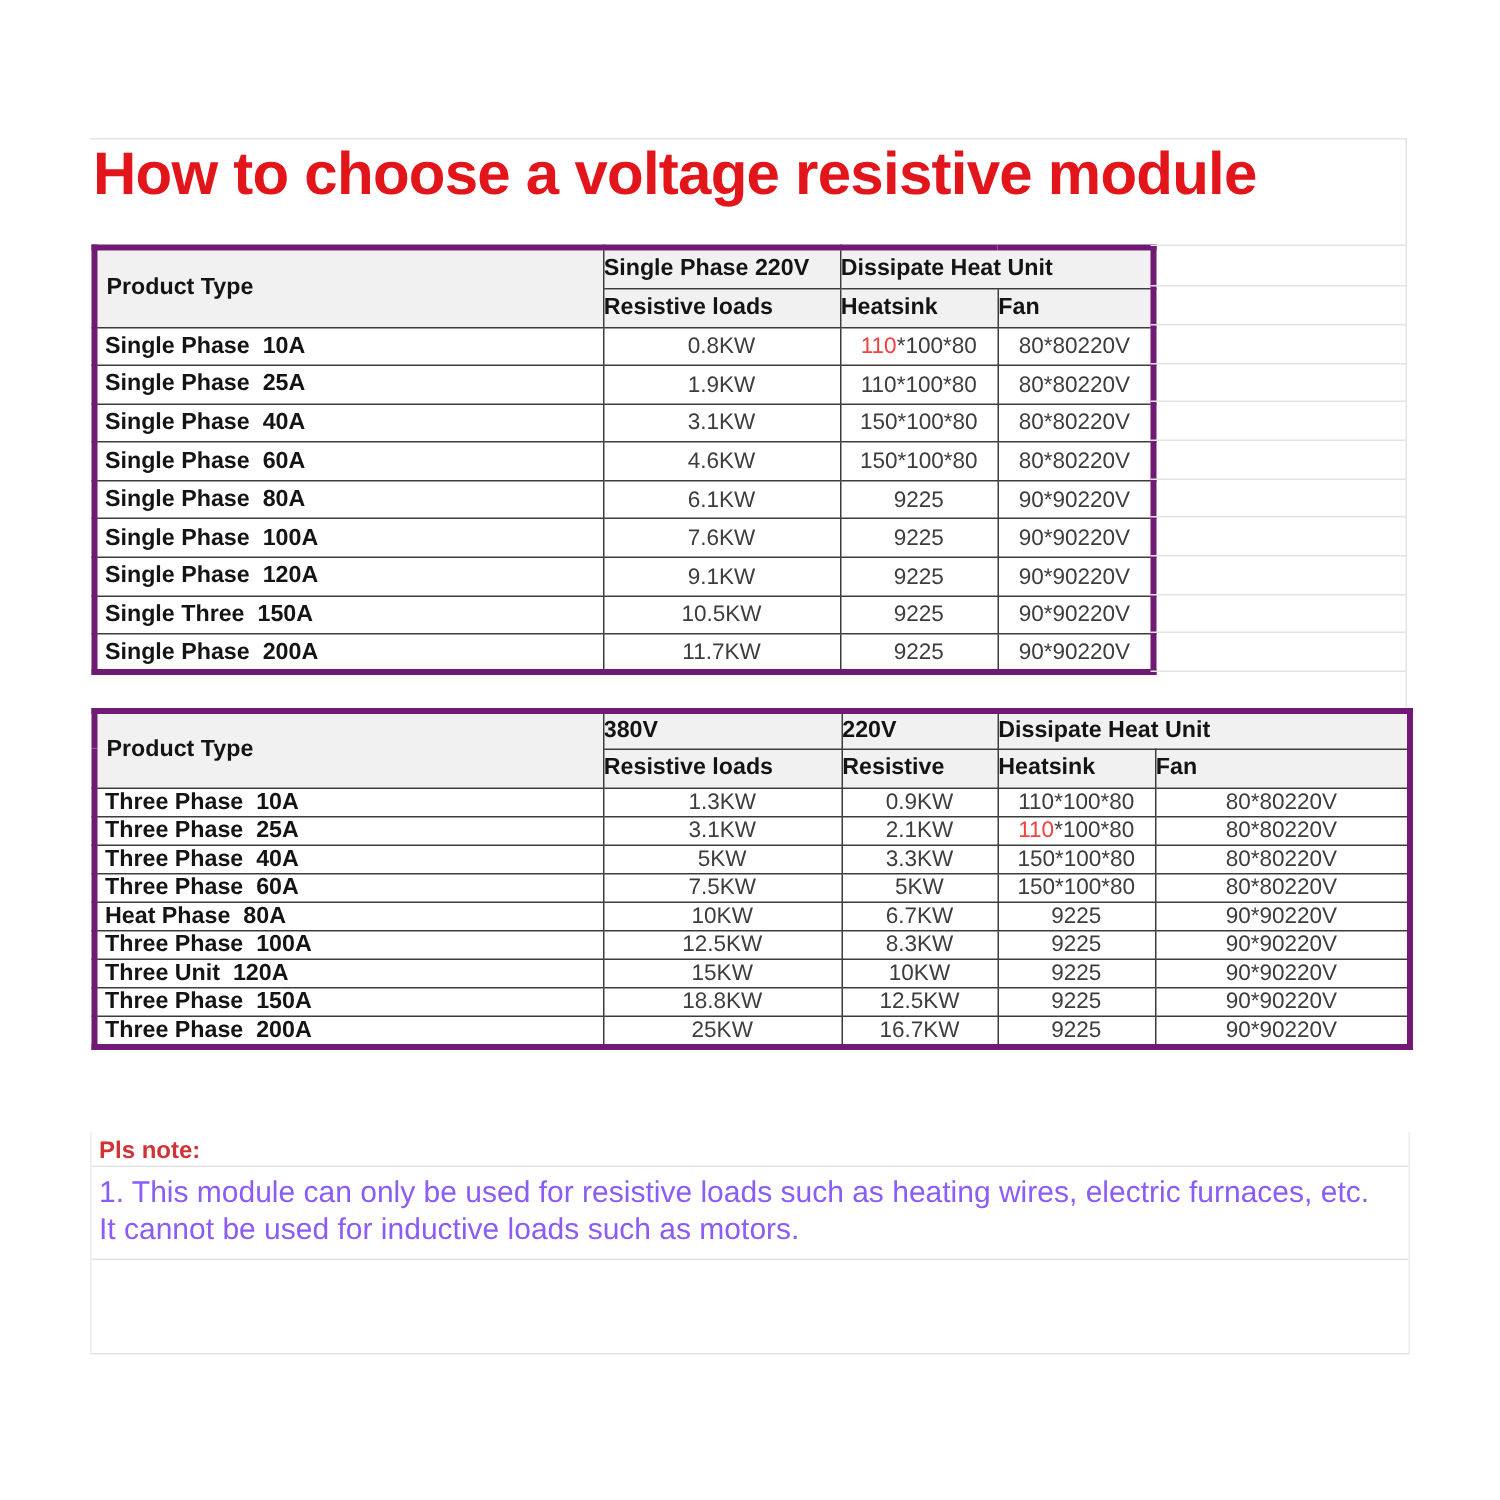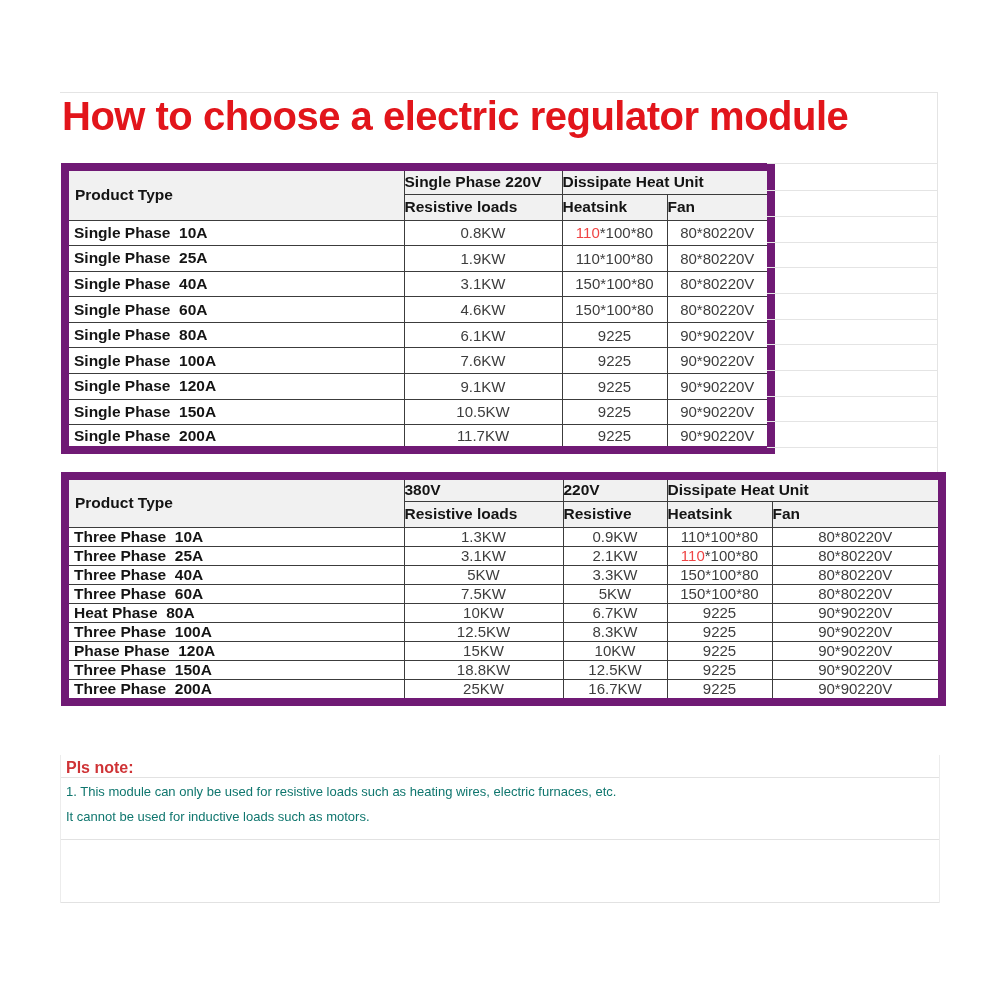--- a/index.html
+++ b/index.html
@@ -6,21 +6,21 @@
   body{width:1000px;height:1000px;position:relative;font-family:"Liberation Sans",sans-serif;overflow:hidden;}
 
   .faint-h{position:absolute;height:1px;background:#e4e4e4;}
   .faint-v{position:absolute;width:1px;background:#e4e4e4;}
 
   .title{position:absolute;left:62px;top:94px;width:878px;height:52px;
          font-size:40px;font-weight:bold;letter-spacing:-0.5px;
          color:#e2151b;white-space:nowrap;}
 
   table{border-collapse:collapse;table-layout:fixed;background:#ffffff;}
-  table{border:8px solid #701a75;}
+  table{border:4px solid #701a75;}
   th,td{border:1.5px solid #3c3c3c;padding:0;overflow:hidden;}
   th{background:#f1f1f1;font-weight:bold;color:#141414;font-size:15.5px;text-align:left;}
   th.left-h{text-align:left;padding-left:6px;}
   td{font-size:15px;text-align:center;color:#3d3d3d;}
   td.product{font-weight:bold;text-align:left;padding-left:5px;white-space:pre;color:#141414;font-size:15.5px;}
   .blue{color:#ef4444;}
 
   .t1{position:absolute;left:61px;top:163px;width:706px;}
   .t1 thead tr:first-child{height:27px;}
   .t1 thead tr:last-child{height:26px;}
@@ -31,29 +31,29 @@
   .t2 thead tr:last-child{height:26px;}
   .t2 tbody tr{height:15px;}
 
   .ext{position:absolute;left:767px;top:163px;width:170px;height:284px;}
   .ext .line{position:absolute;left:0;width:100%;height:1px;background:#e4e4e4;}
 
   .notes{position:absolute;left:60px;top:755px;width:878px;height:148px;
          border-left:1px solid #ececec;border-right:1px solid #ececec;}
   .notes .sep{position:absolute;left:0;width:100%;height:1px;background:#e2e2e2;}
   .note-head{position:absolute;left:5px;top:4px;font-size:16px;font-weight:bold;color:#cf3336;}
-  .note-line{position:absolute;left:5px;font-size:13px;color:#0f766e;white-space:nowrap;}
+  .note-line{position:absolute;left:5px;font-size:20px;color:#8b5cf6;white-space:nowrap;}
 </style>
 </head>
 <body>
 
 <div class="faint-h" style="left:60px;top:92px;width:878px;"></div>
 <div class="faint-v" style="left:937px;top:92px;height:380px;"></div>
 
-<div class="title">How to choose a electric regulator module</div>
+<div class="title">How to choose a voltage resistive module</div>
 
 <table class="t1">
   <colgroup>
       <col style="width:339px">
       <col style="width:158px">
       <col style="width:105px">
       <col style="width:104px">
     </colgroup>
   <thead>
     <tr>
@@ -104,21 +104,21 @@
         <td>9225</td>
         <td>90*90220V</td>
       </tr>
       <tr>
         <td class="product">Single Phase  120A</td>
         <td>9.1KW</td>
         <td>9225</td>
         <td>90*90220V</td>
       </tr>
       <tr>
-        <td class="product">Single Phase  150A</td>
+        <td class="product">Single Three  150A</td>
         <td>10.5KW</td>
         <td>9225</td>
         <td>90*90220V</td>
       </tr>
       <tr>
         <td class="product">Single Phase  200A</td>
         <td>11.7KW</td>
         <td>9225</td>
         <td>90*90220V</td>
       </tr>
@@ -199,21 +199,21 @@
         <td>90*90220V</td>
       </tr>
       <tr>
         <td class="product">Three Phase  100A</td>
         <td>12.5KW</td>
         <td>8.3KW</td>
         <td>9225</td>
         <td>90*90220V</td>
       </tr>
       <tr>
-        <td class="product">Phase Phase  120A</td>
+        <td class="product">Three Unit  120A</td>
         <td>15KW</td>
         <td>10KW</td>
         <td>9225</td>
         <td>90*90220V</td>
       </tr>
       <tr>
         <td class="product">Three Phase  150A</td>
         <td>18.8KW</td>
         <td>12.5KW</td>
         <td>9225</td>

